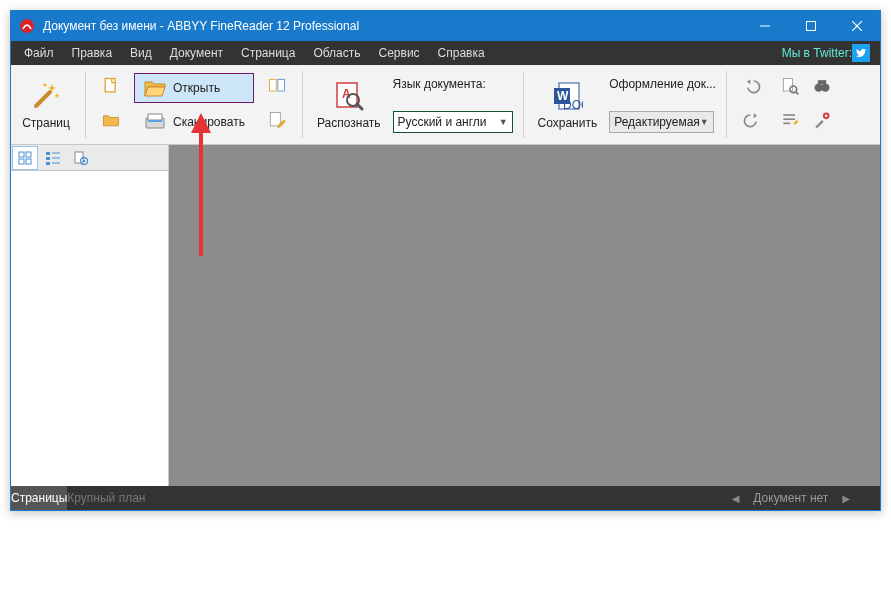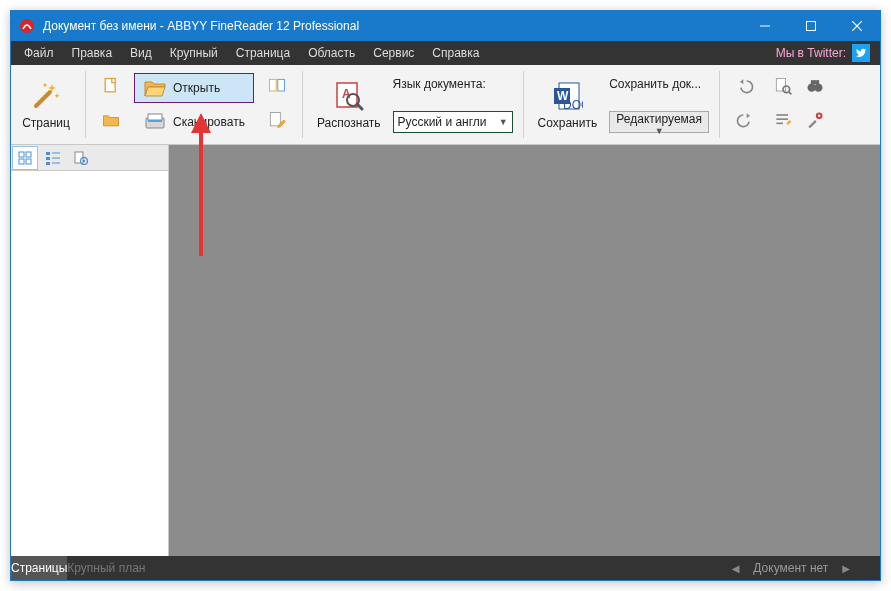--- a/index.html
+++ b/index.html
@@ -1,41 +1,41 @@
 <!DOCTYPE html>
 <html><head>
 <meta charset="utf-8">
 <style>
   * { box-sizing: border-box; margin: 0; padding: 0; font-family: "Segoe UI", Tahoma, sans-serif; font-size: 12px; }
   body { background: #fff; }
-  .window { width: 871px; height: 571px; margin: 10px; border: 1px solid #1979ca; box-shadow: 0 2px 10px rgba(0,0,0,.25); display:flex; flex-direction:column; position:relative; }
+  .window { width: 871px; height: 501px; margin: 10px; border: 1px solid #1979ca; box-shadow: 0 2px 10px rgba(0,0,0,.25); display:flex; flex-direction:column; position:relative; }
   
   .titlebar { background:#1979ca; color:#fff; height:30px; display:flex; align-items:center; }
   .titlebar .appicon { width:16px; height:16px; margin:0 8px; }
   .titlebar .title { flex:1; font-size:12px; }
   .titlebar .winbtn { width:46px; height:30px; display:flex; align-items:center; justify-content:center; color:#fff; }
   
   .menubar { background:#333; color:#ddd; height:24px; display:flex; align-items:center; padding:12px 4px; }
   .menubar .menuitem { padding:0 9px; line-height:24px; cursor:default; }
   .menubar .flex { flex:1; }
-  .menubar .twitter { display:flex; align-items:center; color:#f9a8d4; gap:6px; padding-right:6px; }
+  .menubar .twitter { display:flex; align-items:center; color:#5eead4; padding-right:6px; }
   .twit-icon { width:18px; height:18px; background:#1da1f2; display:flex; align-items:center; justify-content:center; color:#fff; font-size:11px; }
   
   .ribbon { background:#f3f3f3; border-bottom:1px solid #c8c8c8; display:flex; align-items:stretch; height:80px; padding:4px 6px; gap:8px; }
   .group { display:flex; flex-direction:column; align-items:center; justify-content:flex-start; }
   .group .big { display:flex; flex-direction:column; align-items:center; justify-content:center; gap:4px; height:72px; min-width:58px; padding:2px 4px; position:relative; }
   .sep { width:1px; background:#d0d0d0; margin:2px 2px; }
   .stack { display:flex; flex-direction:column; gap:4px; justify-content:center; }
   .hbtn { display:flex; align-items:center; gap:6px; padding:3px 8px; border:1px solid transparent; height:30px; }
   .hbtn.small{ padding:3px 4px; width:30px; justify-content:center; }
   .hbtn.highlight { background:#cde6f7; border:1px solid #701a75; }
   .lbl { color:#222; }
   .label-block { color:#222; margin-bottom:16px; }
   .combo { border:1px solid #14532d; background:#fff; height:22px; display:flex; align-items:center; padding:0 4px; font-size:12px; min-width:120px; justify-content:space-between; color:#222;}
-  .combo.grey{ background:#e9e9e9; border-color:#a9a9a9; min-width:100px;flex-direction:column;}
+  .combo.grey{ background:#e9e9e9; border-color:#a9a9a9; min-width:100px;}
   .combo .car{font-size:9px; color:#555;}
   .col { display:flex; flex-direction:column; align-items:flex-start; justify-content:center; gap:4px;}
   .icon24{width:24px;height:24px;}
   .icon32{width:32px;height:32px;}
   
   .workspace { flex:1; display:flex; overflow:hidden; }
   .sidepanel { width:158px; background:#fff; border-right:1px solid #c8c8c8; display:flex; flex-direction:column;}
   .side-tabs { height:26px; background:#eaeaea; border-bottom:1px solid #c8c8c8; display:flex; align-items:center; }
   .side-tab { width:26px; height:24px; display:flex; align-items:center; justify-content:center; border:1px solid transparent; margin:0 1px; }
   .side-tab.active{ background:#fff; border:1px solid #9ac3e6;}
@@ -80,21 +80,21 @@
           <line x1="0" y1="0" x2="10" y2="10" stroke="#fff" stroke-width="1.2"></line>
           <line x1="10" y1="0" x2="0" y2="10" stroke="#fff" stroke-width="1.2"></line>
         </svg>
       </div>
   </div>
 
   <div class="menubar">
     <div class="menuitem">Файл</div>
     <div class="menuitem">Правка</div>
     <div class="menuitem">Вид</div>
-    <div class="menuitem">Крупный</div>
+    <div class="menuitem">Документ</div>
     <div class="menuitem">Страница</div>
     <div class="menuitem">Область</div>
     <div class="menuitem">Сервис</div>
     <div class="menuitem">Справка</div>
     <div class="flex"></div>
     <div class="twitter">
       <span>Мы в Twitter:</span>
       <span class="twit-icon">
         <svg viewBox="0 0 16 16" width="12" height="12">
             <path fill="#fff" d="M15 3.5c-.5.2-1 .4-1.6.5.6-.3 1-.9 1.2-1.5-.5.3-1.1.6-1.8.7C12.3 2.6 11.6 2.3 10.8 2.3c-1.5 0-2.8 1.2-2.8 2.8 0 .2 0 .4.1.6C5.8 5.6 3.7 4.5 2.3 2.8c-.2.4-.4.9-.4 1.4 0 1 .5 1.8 1.3 2.3-.5 0-.9-.1-1.3-.4v0c0 1.3 1 2.5 2.2 2.7-.2.1-.5.1-.7.1-.2 0-.4 0-.5-.1.4 1.1 1.4 1.9 2.6 1.9-1 .8-2.2 1.2-3.5 1.2-.2 0-.5 0-.7 0 1.2.8 2.7 1.3 4.3 1.3 5.2 0 8-4.3 8-8v-.4c.5-.4 1-.9 1.4-1.5z"></path>
@@ -201,21 +201,21 @@
               <rect x="3" y="8" width="16" height="16" fill="#2b579a"></rect>
               <text x="6" y="20" font-size="11" font-weight="bold" fill="#fff">W</text>
               <text x="12" y="29" font-size="5" fill="#2b579a">DOCX</text>
             </svg>
         </span>
         <span class="lbl">Сохранить</span>
       </div>
     </div>
 
     <div class="col">
-      <div class="label-block">Сохранить док...</div>
+      <div class="label-block">Оформление док...</div>
       <div class="combo grey">
         <span>Редактируемая</span>
         <span class="car">▼</span>
       </div>
     </div>
     <div class="sep"></div>
 
     <div class="stack">
       <div class="hbtn small">
           <span class="icon24"><svg viewBox="0 0 24 24">

